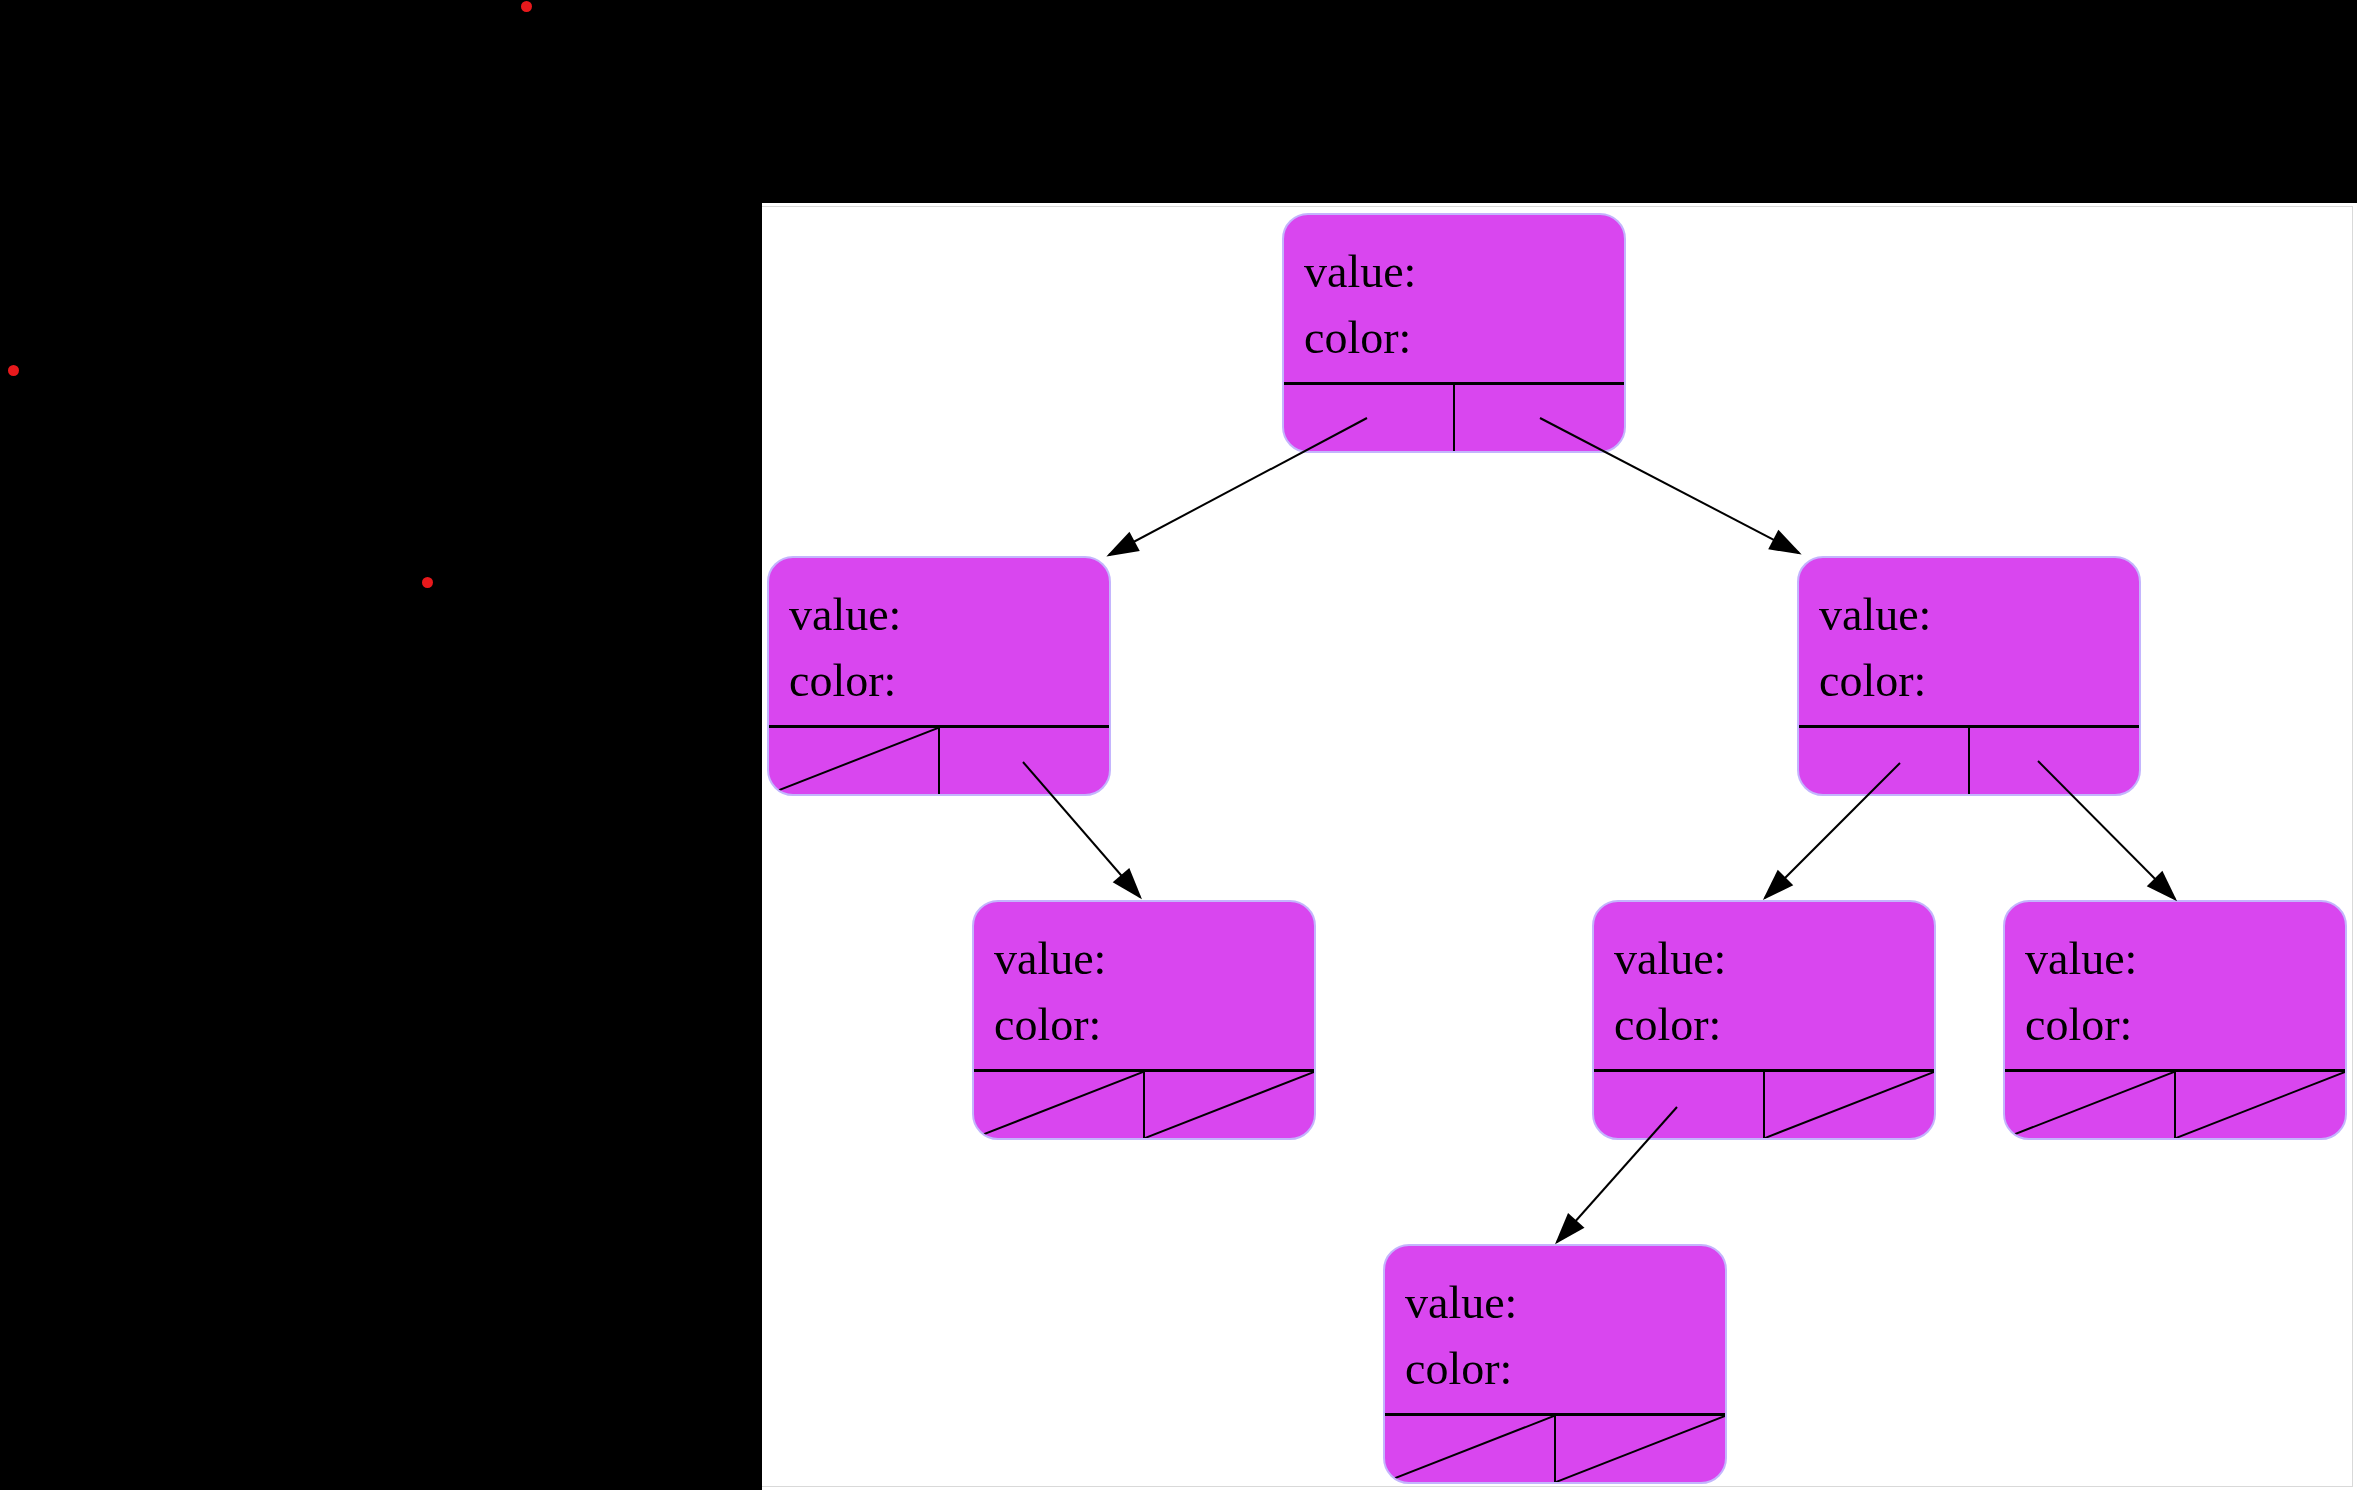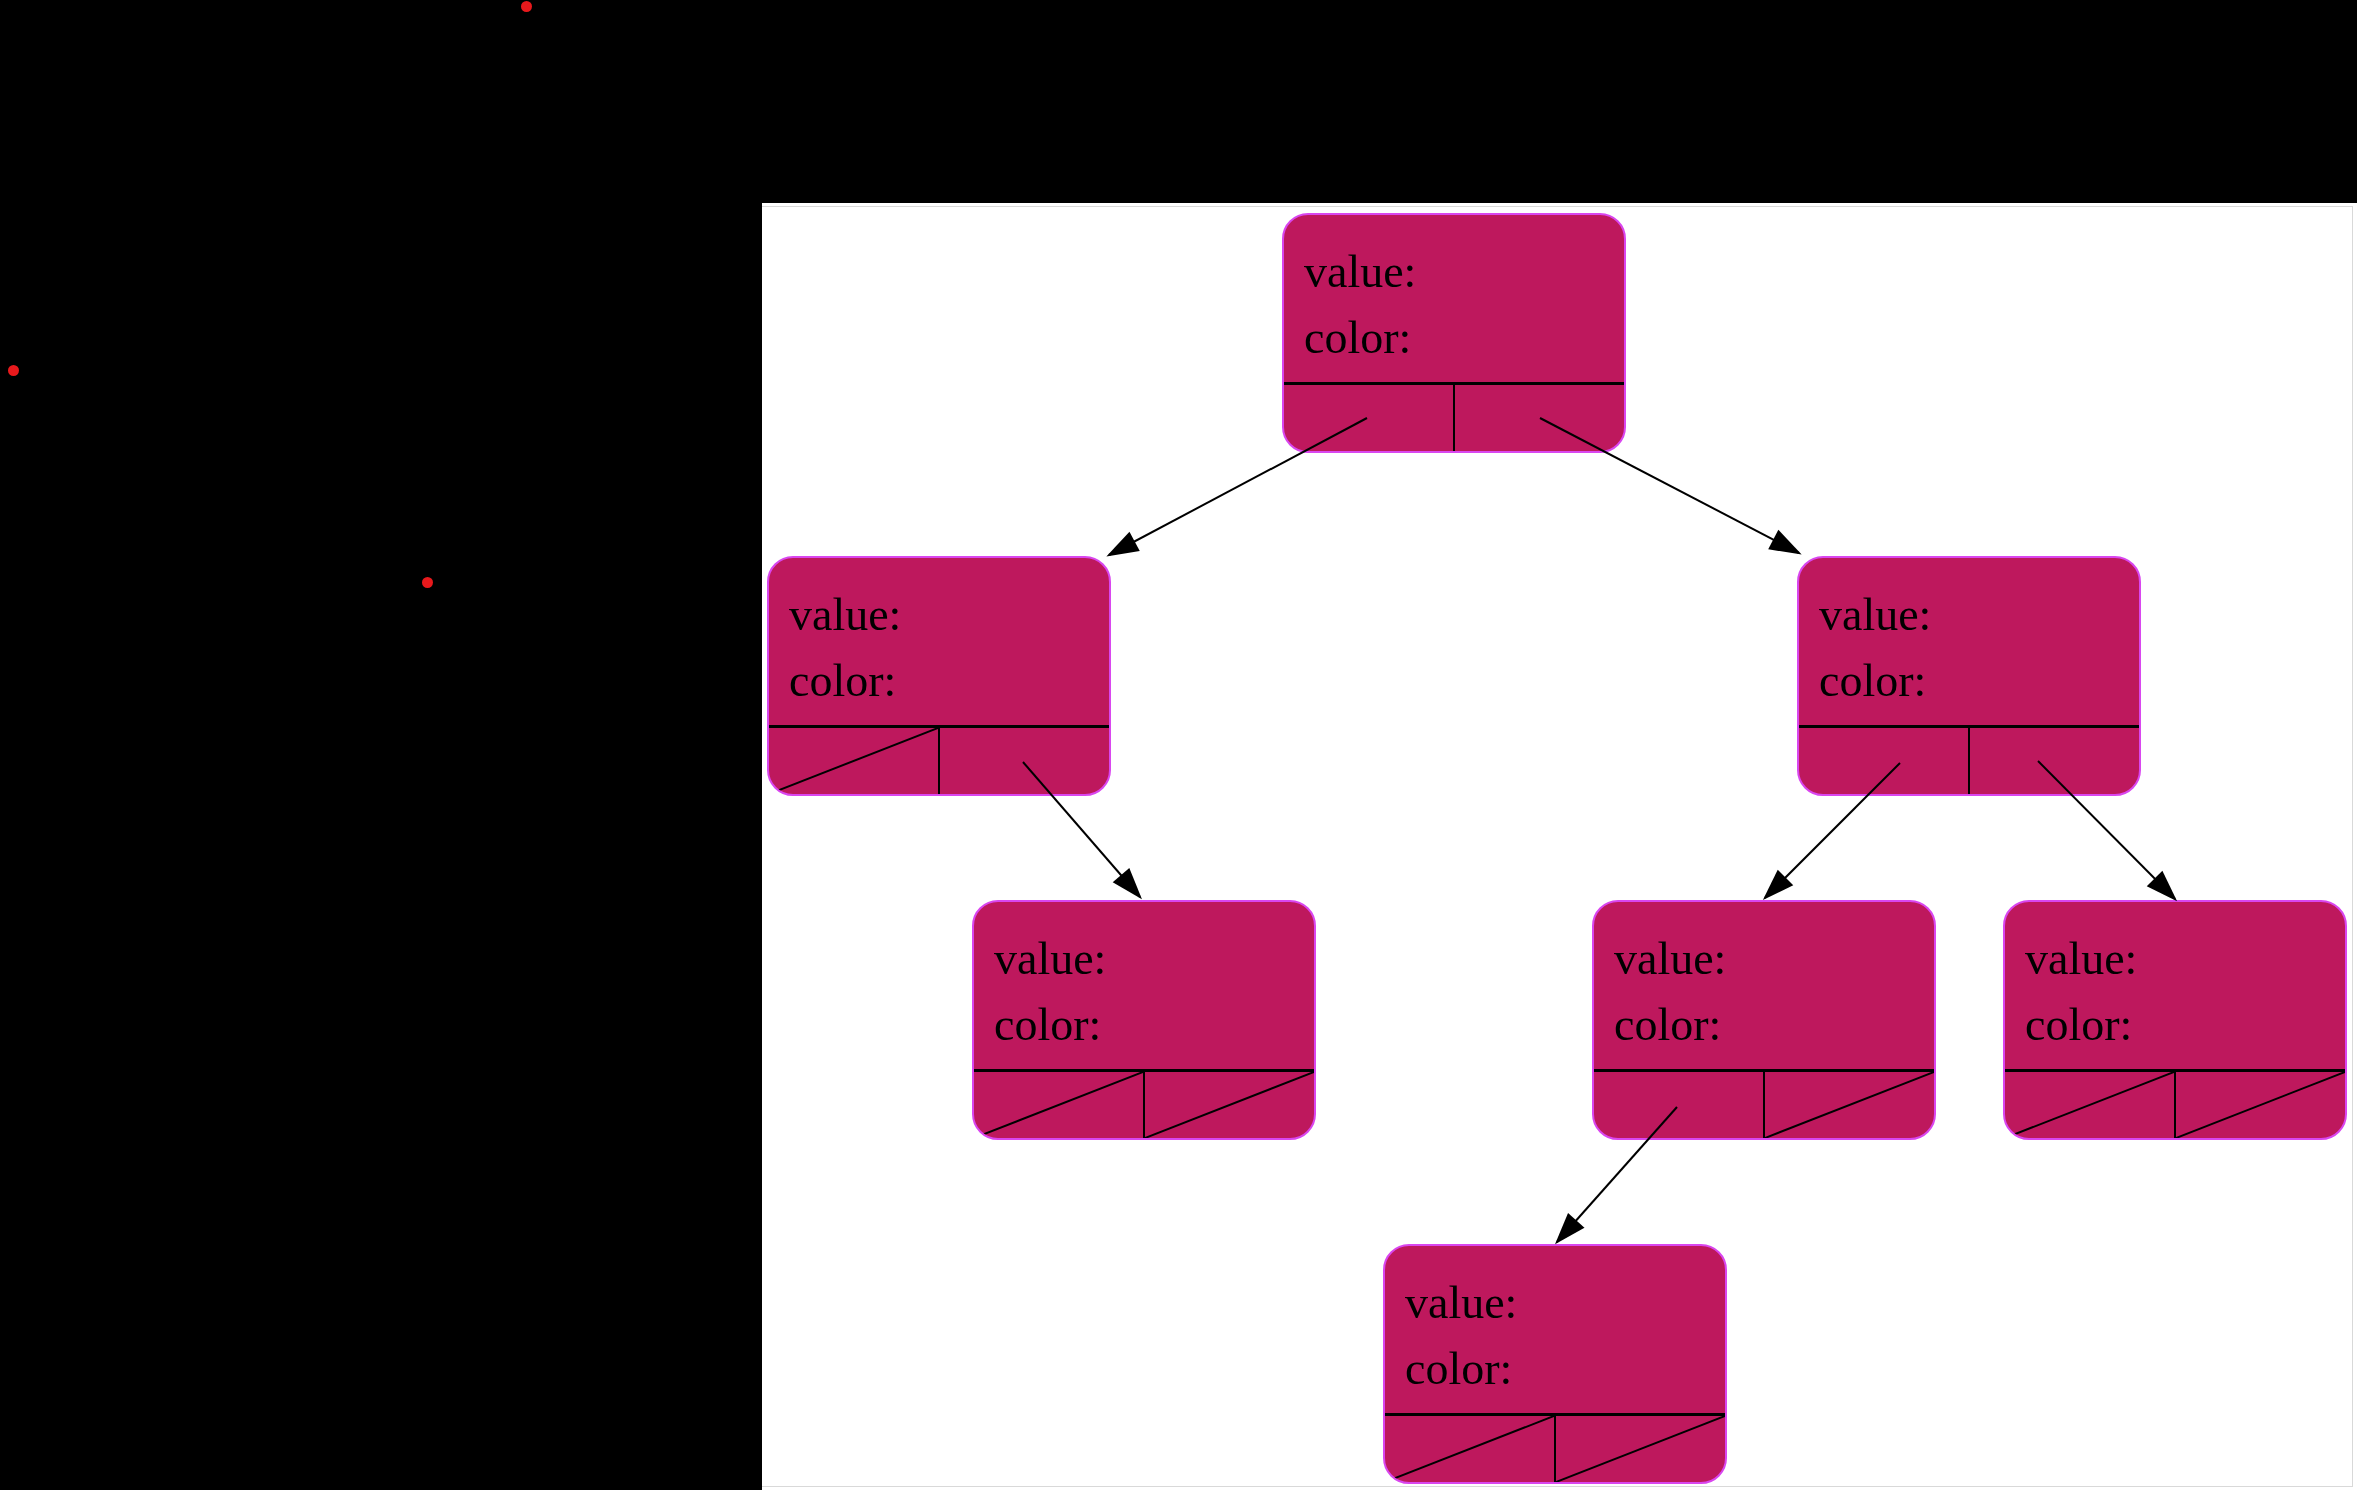--- a/index.html
+++ b/index.html
@@ -36,23 +36,23 @@
   }
   .dot1 { left: 521px; top: 1px; }
   .dot2 { left: 8px;  top: 365px; }
   .dot3 { left: 422px; top: 577px; }
 
   
   .node {
     position: absolute;
     width: 344px; height: 240px;
     box-sizing: border-box;
-    border: 2px solid #d946ef;
+    border: 2px solid #c4b5fd;
     border-radius: 26px;
-    background: #be185d;
+    background: #d946ef;
     overflow: hidden;
     display: flex;
     flex-direction: column;
     z-index: 2;
   }
   .n1 { left: 1282px; top: 213px; }
   .n2 { left: 767px;  top: 556px; }
   .n3 { left: 1797px; top: 556px; }
   .n4 { left: 972px;  top: 900px; }
   .n5 { left: 1592px; top: 900px; }

